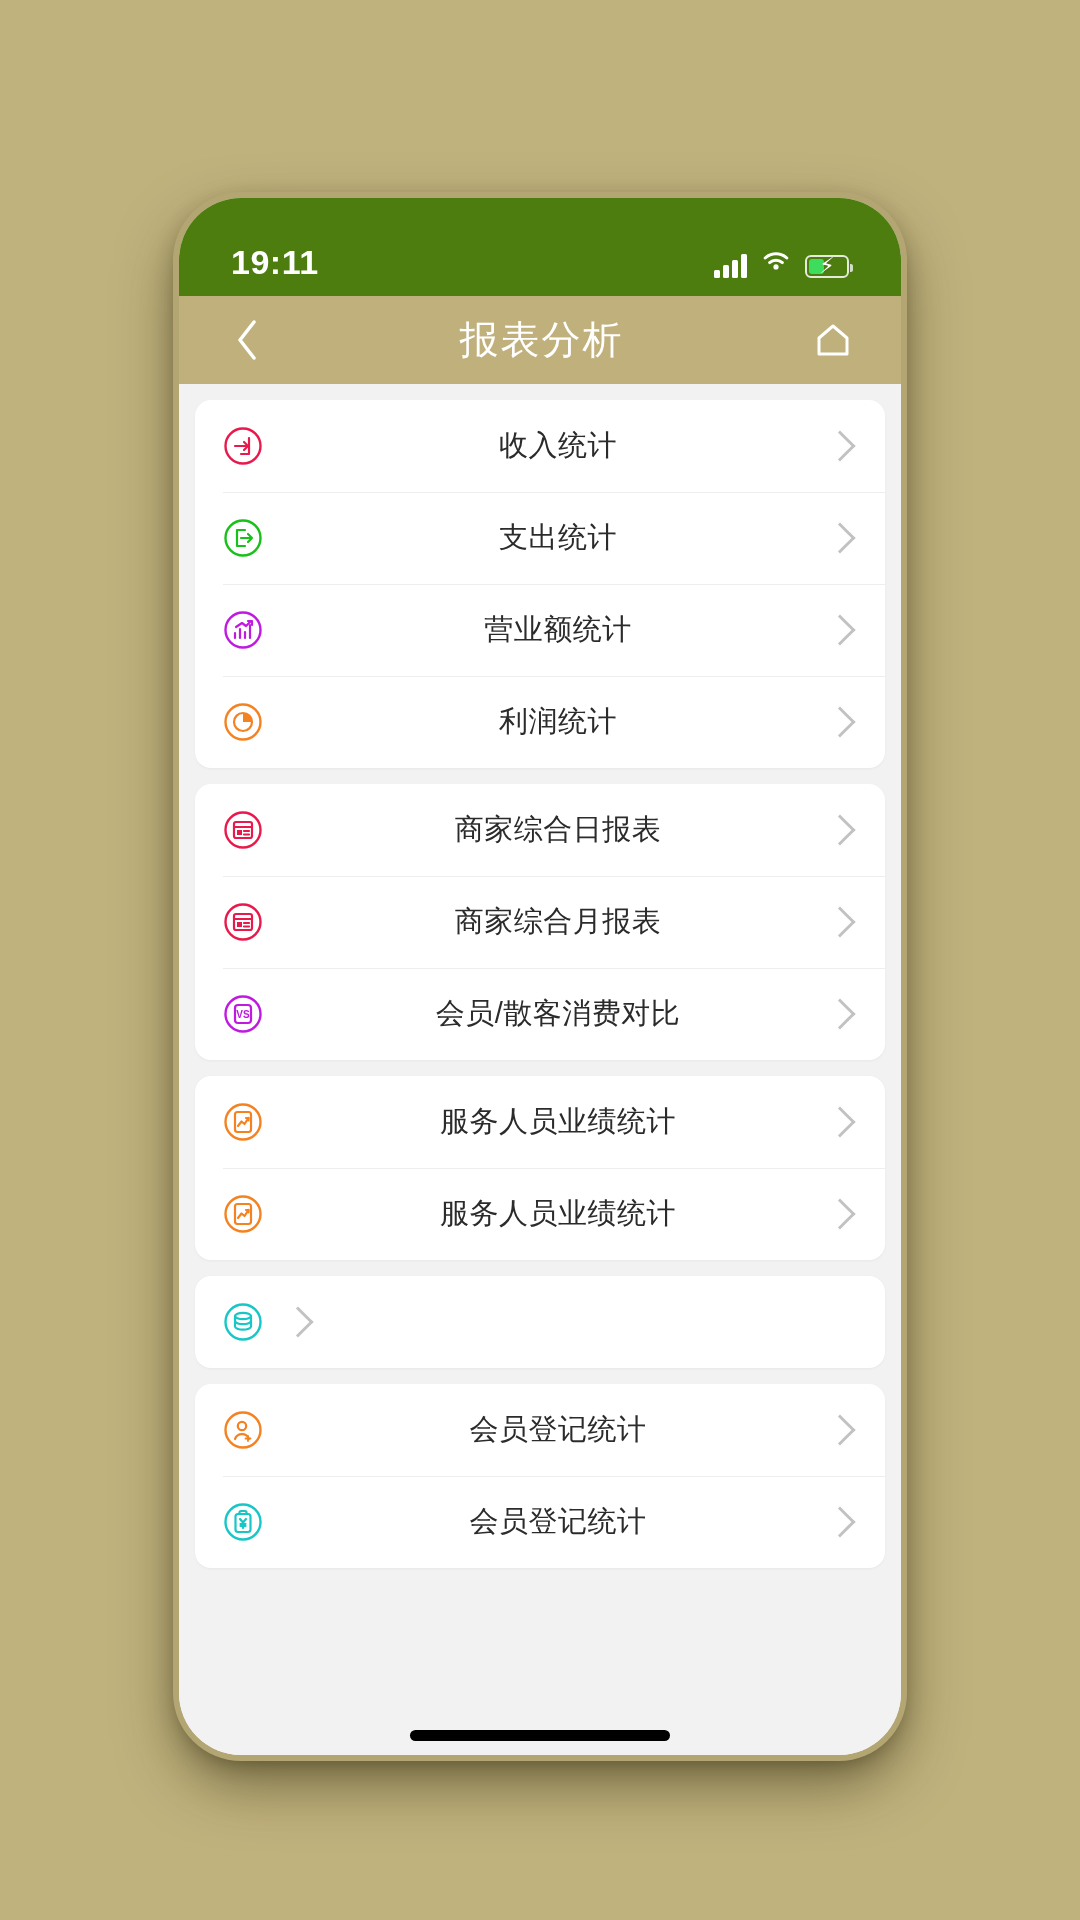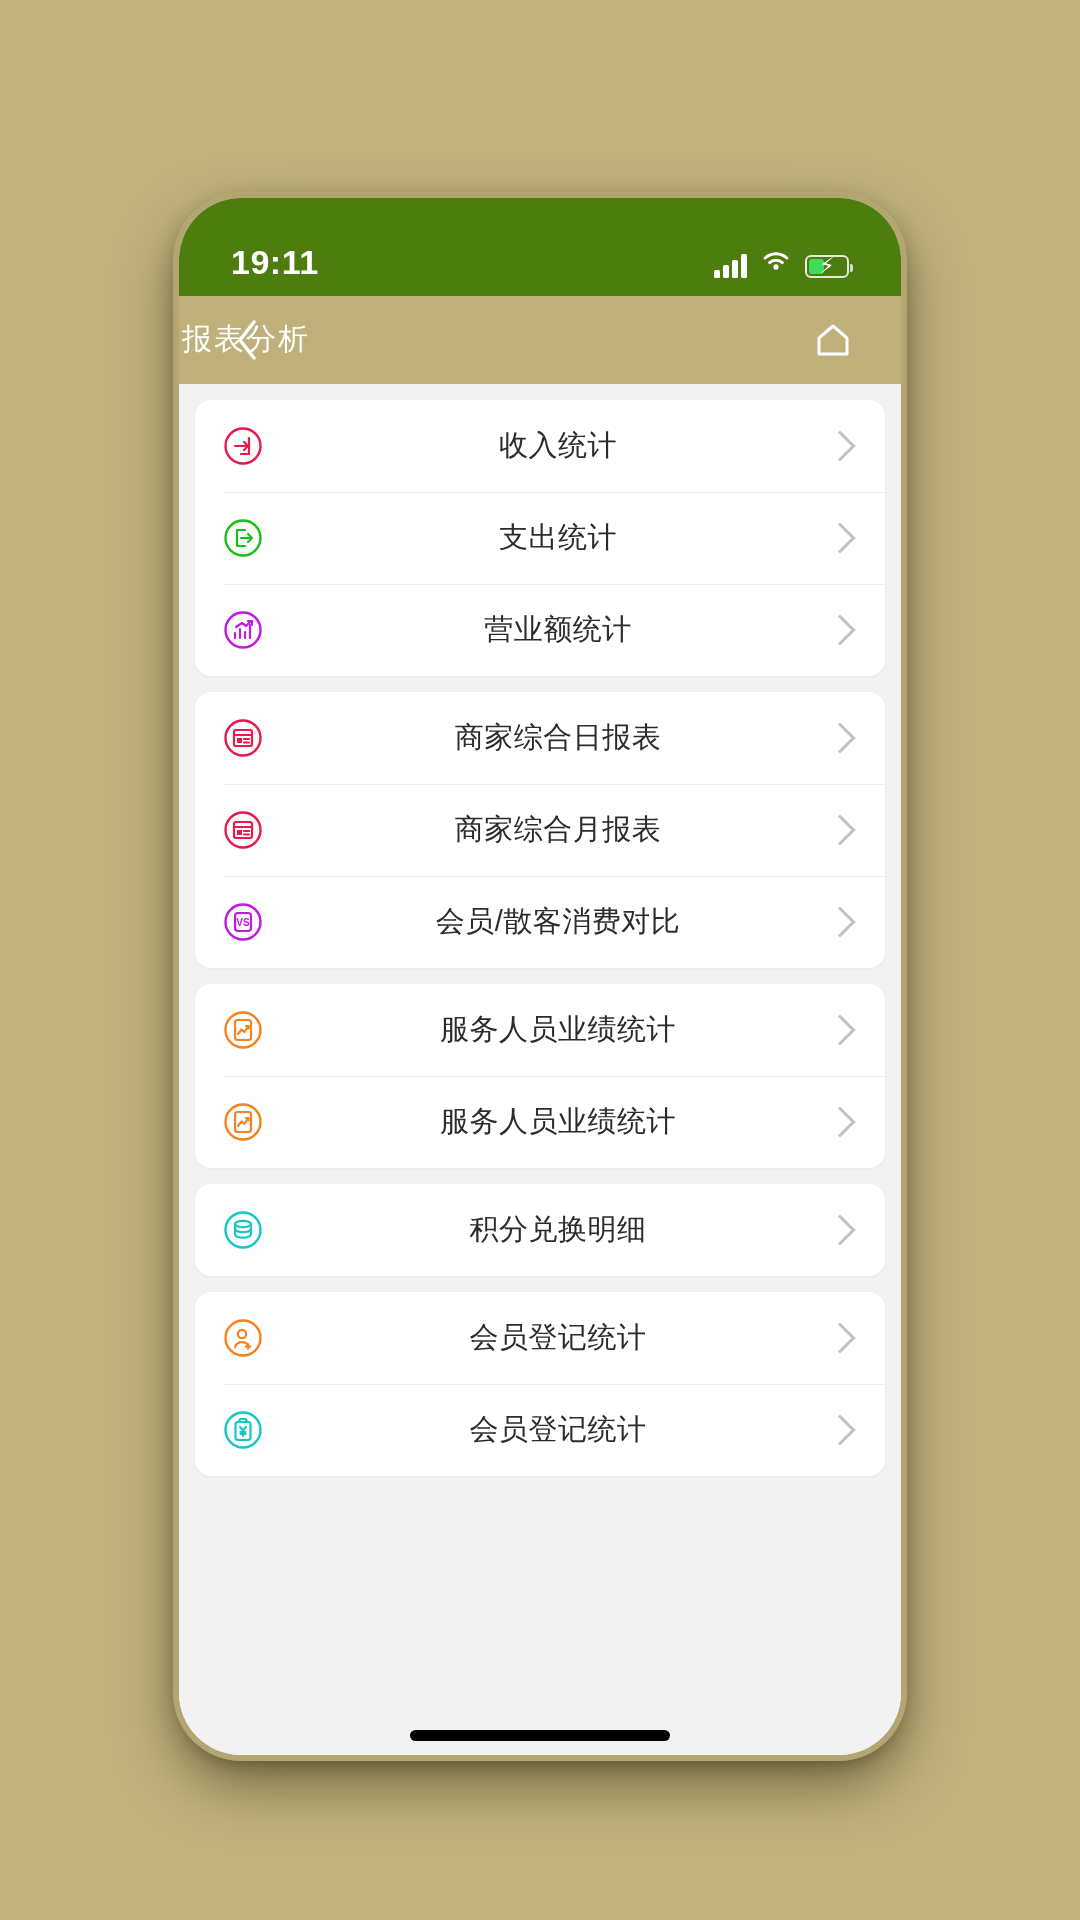--- a/index.html
+++ b/index.html
@@ -101,24 +101,25 @@
     height: 88px;
     background: #bfb07c;
     display: flex;
     align-items: center;
     justify-content: space-between;
     padding: 0 40px;
   }
 
   #nav-title {
     color: #ffffff;
-    font-size: 30px;
+    font-size: 39px;
     letter-spacing: 2px;
     position: absolute;
     left: 3px; right: 0;
+    text-align: center;
     pointer-events: none;
   }
 
   .nav-btn {
     width: 56px; height: 56px;
     display: flex; align-items: center; justify-content: center;
     position: relative;
     z-index: 2;
   }
 
@@ -261,20 +262,31 @@
             <svg width="40" height="40" viewBox="0 0 40 40">
               <circle cx="20" cy="20" r="17.5" stroke="#c019e0" stroke-width="2.4" fill="none"></circle>
               <path d="M12 28 L12 23 M17 28 L17 19 M22 28 L22 22 M27 28 L27 15" stroke="#c019e0" stroke-width="2.2" fill="none" stroke-linecap="round" stroke-linejoin="round"></path>
                <path d="M13 17 L19 13 L23 16 L28 11" stroke="#c019e0" stroke-width="2.2" fill="none" stroke-linecap="round" stroke-linejoin="round"></path>
                <path d="M25 11 L29 11 L29 15" stroke="#c019e0" stroke-width="2.2" fill="none" stroke-linecap="round" stroke-linejoin="round"></path>
             </svg>
           </span>
           <span class="row-label">营业额统计</span>
           <span class="chevron"></span>
         </div>
+        <div class="row">
+          <span class="row-icon">
+            <svg width="40" height="40" viewBox="0 0 40 40">
+              <circle cx="20" cy="20" r="17.5" stroke="#f58220" stroke-width="2.4" fill="none"></circle>
+              <path d="M20 20 L20 11 A9 9 0 0 1 29 20 Z" fill="#f58220"></path>
+               <circle cx="20" cy="20" r="9" stroke="#f58220" stroke-width="2.2" fill="none" stroke-linecap="round" stroke-linejoin="round"></circle>
+            </svg>
+          </span>
+          <span class="row-label">利润统计</span>
+          <span class="chevron"></span>
+        </div>
       </div>
       <div class="card">
         <div class="row">
           <span class="row-icon">
             <svg width="40" height="40" viewBox="0 0 40 40">
               <circle cx="20" cy="20" r="17.5" stroke="#e8194b" stroke-width="2.4" fill="none"></circle>
               <rect x="11" y="12" width="18" height="16" rx="2" stroke="#e8194b" stroke-width="2.2" fill="none" stroke-linecap="round" stroke-linejoin="round"></rect>
                <path d="M11 17 L29 17" stroke="#e8194b" stroke-width="2.2" fill="none" stroke-linecap="round" stroke-linejoin="round"></path>
                <rect x="14" y="20" width="5" height="5" fill="#e8194b"></rect>
                <path d="M21 21 L26 21 M21 24.5 L26 24.5" stroke="#e8194b" stroke-width="2.2" fill="none" stroke-linecap="round" stroke-linejoin="round"></path>
@@ -337,21 +349,20 @@
       <div class="card">
         <div class="row">
           <span class="row-icon">
             <svg width="40" height="40" viewBox="0 0 40 40">
               <circle cx="20" cy="20" r="17.5" stroke="#17c6c6" stroke-width="2.4" fill="none"></circle>
               <ellipse cx="20" cy="14" rx="8" ry="3.2" stroke="#17c6c6" stroke-width="2.2" fill="none" stroke-linecap="round" stroke-linejoin="round"></ellipse>
                <path d="M12 14 L12 19 A8 3.2 0 0 0 28 19 L28 14" stroke="#17c6c6" stroke-width="2.2" fill="none" stroke-linecap="round" stroke-linejoin="round"></path>
                <path d="M12 19.5 L12 24.5 A8 3.2 0 0 0 28 24.5 L28 19.5" stroke="#17c6c6" stroke-width="2.2" fill="none" stroke-linecap="round" stroke-linejoin="round"></path>
             </svg>
           </span>
-          <span class="row-label">积分兑换明细</span>
           <span class="chevron"></span>
         </div>
       </div>
       <div class="card">
         <div class="row">
           <span class="row-icon">
             <svg width="40" height="40" viewBox="0 0 40 40">
               <circle cx="20" cy="20" r="17.5" stroke="#f58220" stroke-width="2.4" fill="none"></circle>
               <circle cx="19" cy="16" r="4.2" stroke="#f58220" stroke-width="2.2" fill="none" stroke-linecap="round" stroke-linejoin="round"></circle>
                <path d="M12 29 A7.5 7.5 0 0 1 26 29" stroke="#f58220" stroke-width="2.2" fill="none" stroke-linecap="round" stroke-linejoin="round"></path>

